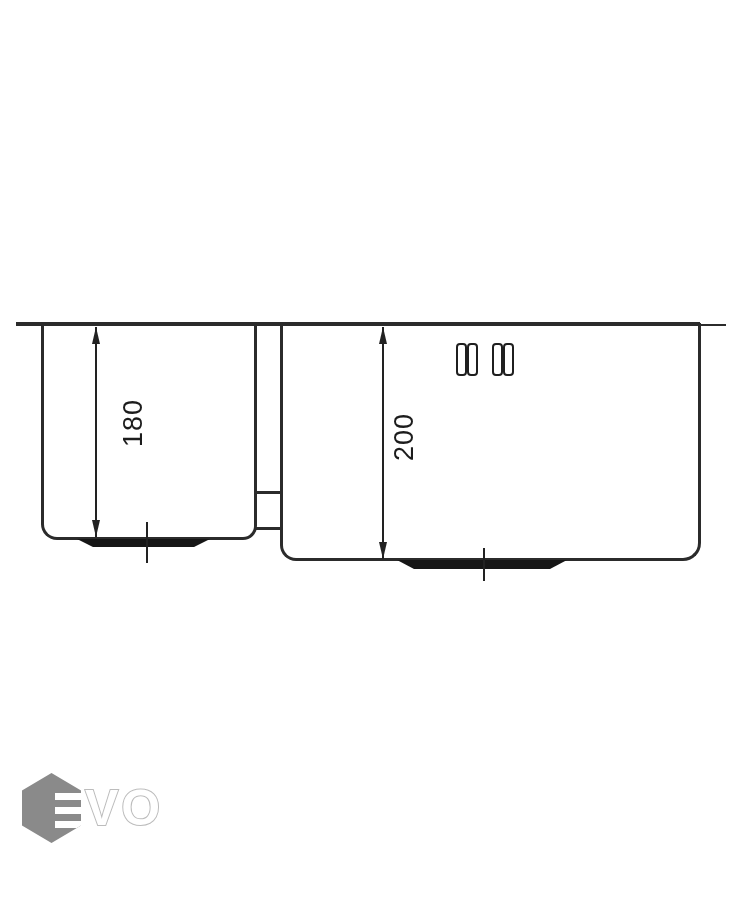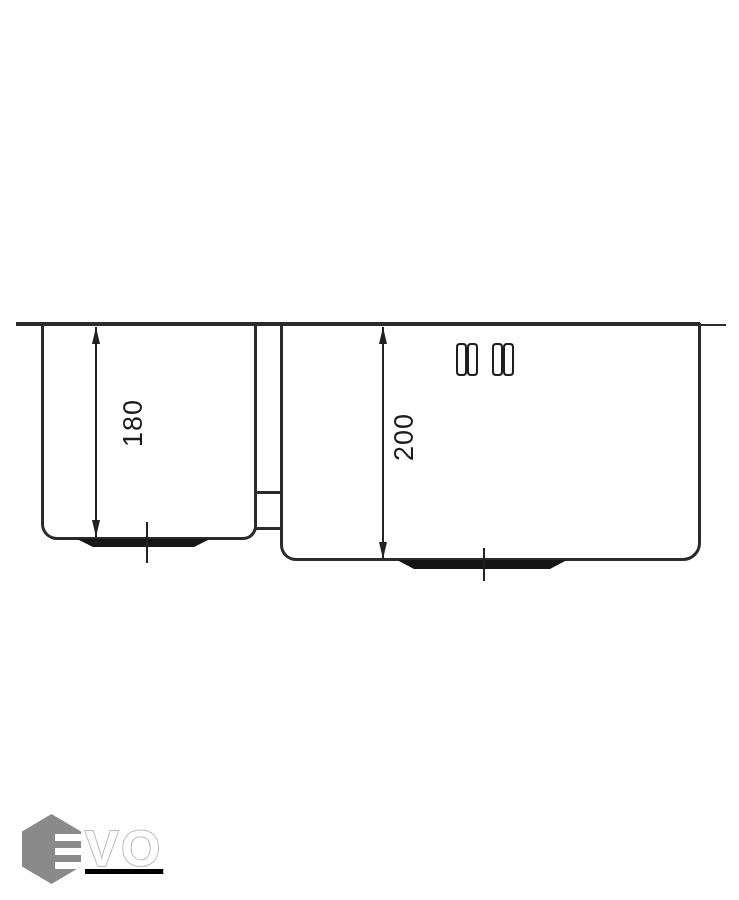--- a/index.html
+++ b/index.html
@@ -40,21 +40,21 @@
     width:60px;height:28px;line-height:28px;text-align:center;
     transform:rotate(-90deg);
     font-size:27px;color:#1c1c1c;letter-spacing:1px;
   }
   .slot{
     width:7px;height:29px;
     border:2px solid #1f1f1f;border-radius:4px;
     background:#fff;box-sizing:content-box;
   }
   
-  #logo{left:22px;top:812px;height:72px;display:flex;align-items:flex-end;text-decoration:underline;}
+  #logo{left:22px;top:773px;height:72px;display:flex;align-items:flex-start;}
   #logo-hex{
     position:relative;width:59px;height:70px;
     background:#8a8a8a;
     clip-path:polygon(50% 0,100% 25%,100% 75%,50% 100%,0 75%,0 25%);
     flex:0 0 auto;
   }
   .ebar{position:absolute;left:33px;width:30px;height:7px;background:#ffffff;}
   #logo-word{
     margin-left:4px;
     font-size:50px;font-weight:bold;letter-spacing:3px;

